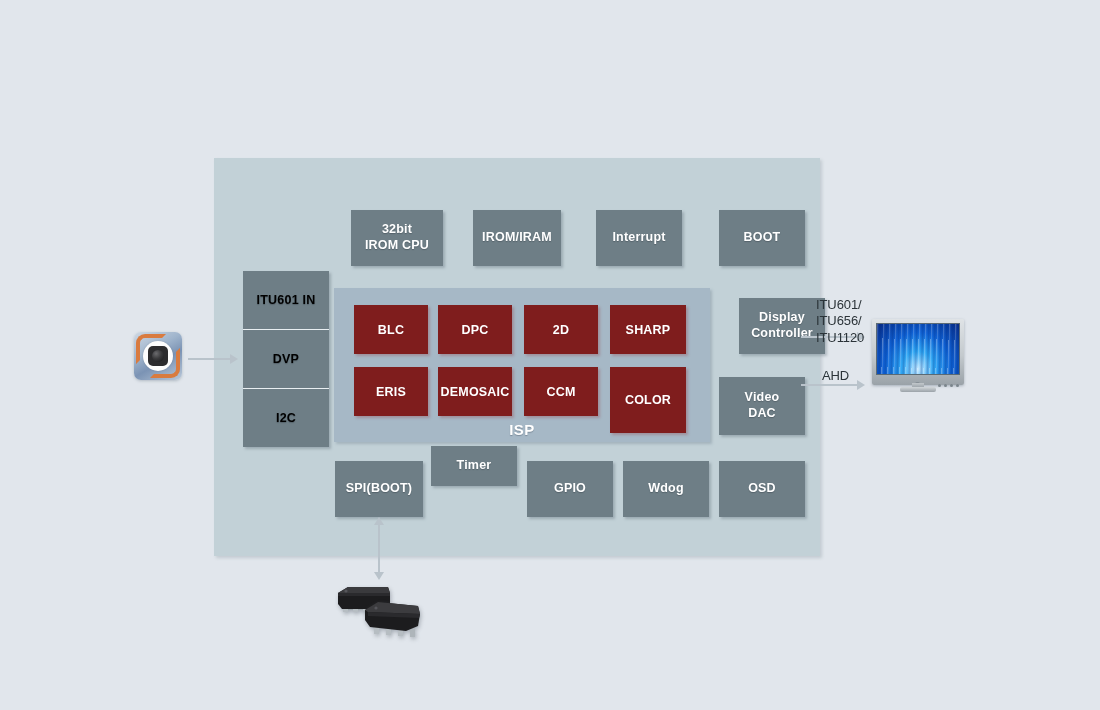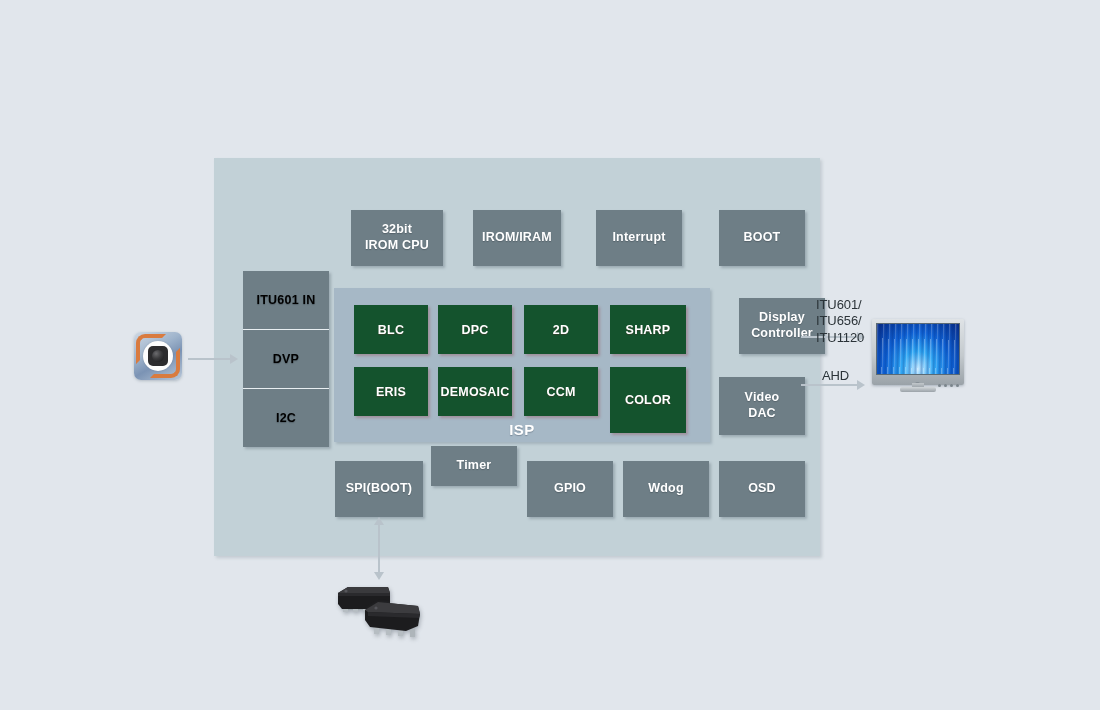--- a/index.html
+++ b/index.html
@@ -89,21 +89,21 @@
     width: 100%;
     text-align: center;
     color: #ffffff;
     font-weight: bold;
     font-size: 15px;
     letter-spacing: 0.4px;
     text-shadow: 0 1px 1px rgba(60,75,90,0.4);
   }
   .isp-blk {
     position: absolute;
-    background: #14532d;
+    background: #7f1d1d;
     color: #fff;
     font-weight: bold;
     font-size: 12.5px;
     display: flex;
     align-items: center;
     justify-content: center;
     box-shadow: 1.5px 1.5px 2.5px rgba(150,85,95,0.40);
     text-shadow: 0 1px 1px rgba(120,30,40,0.3);
     letter-spacing: 0.2px;
   }

